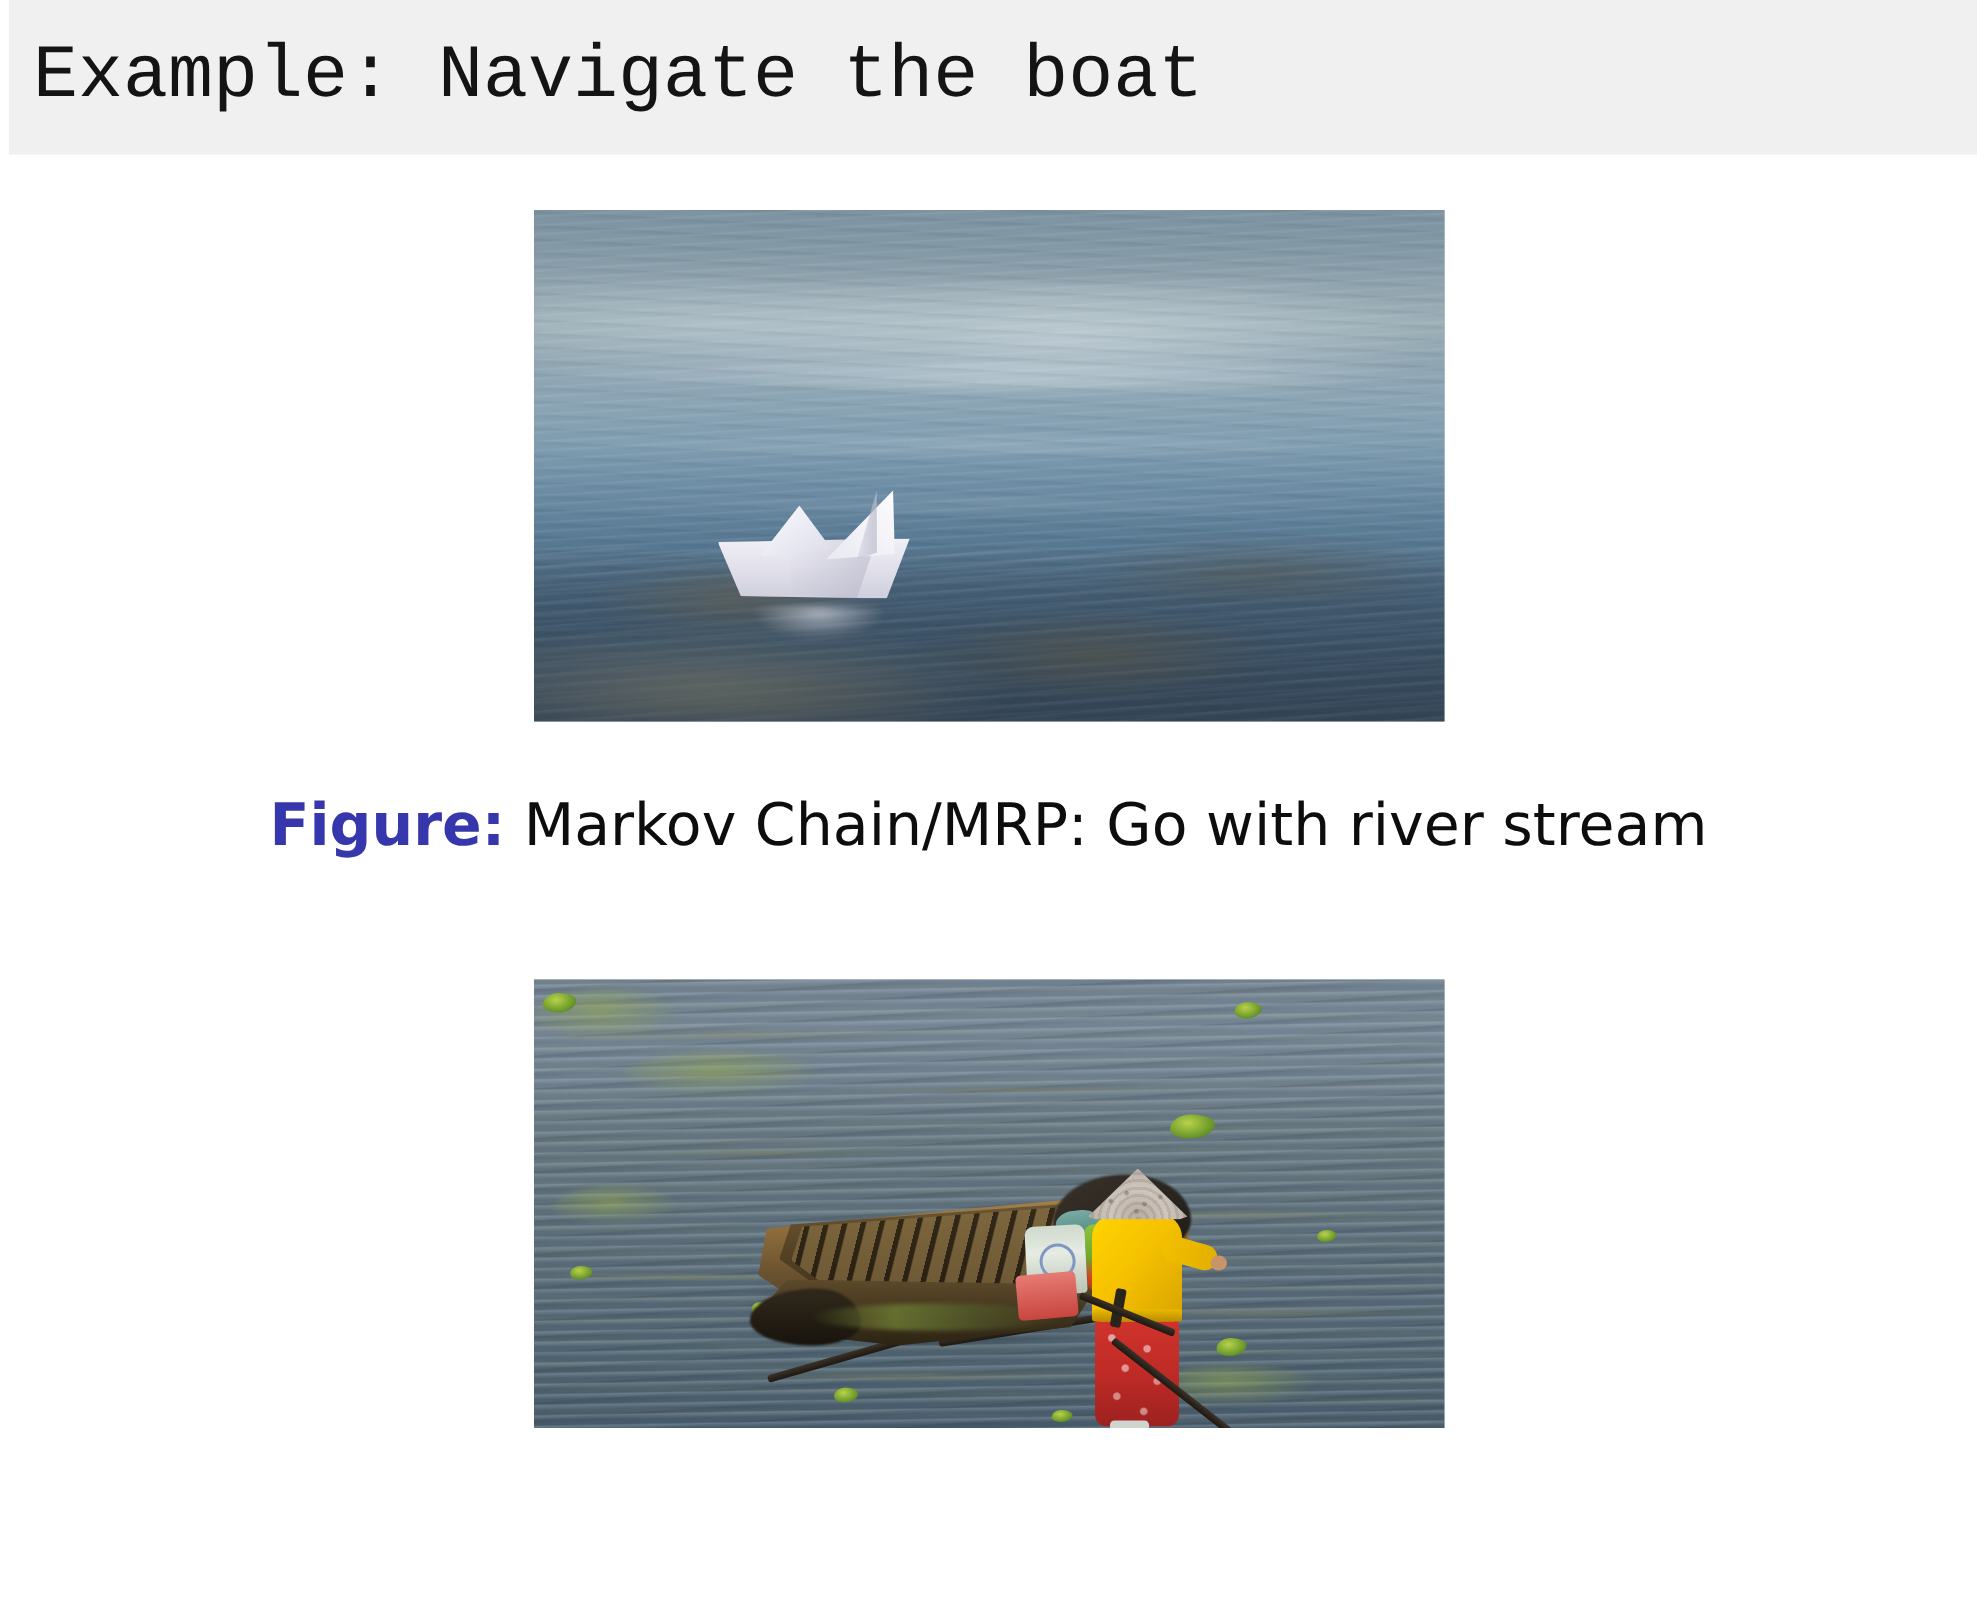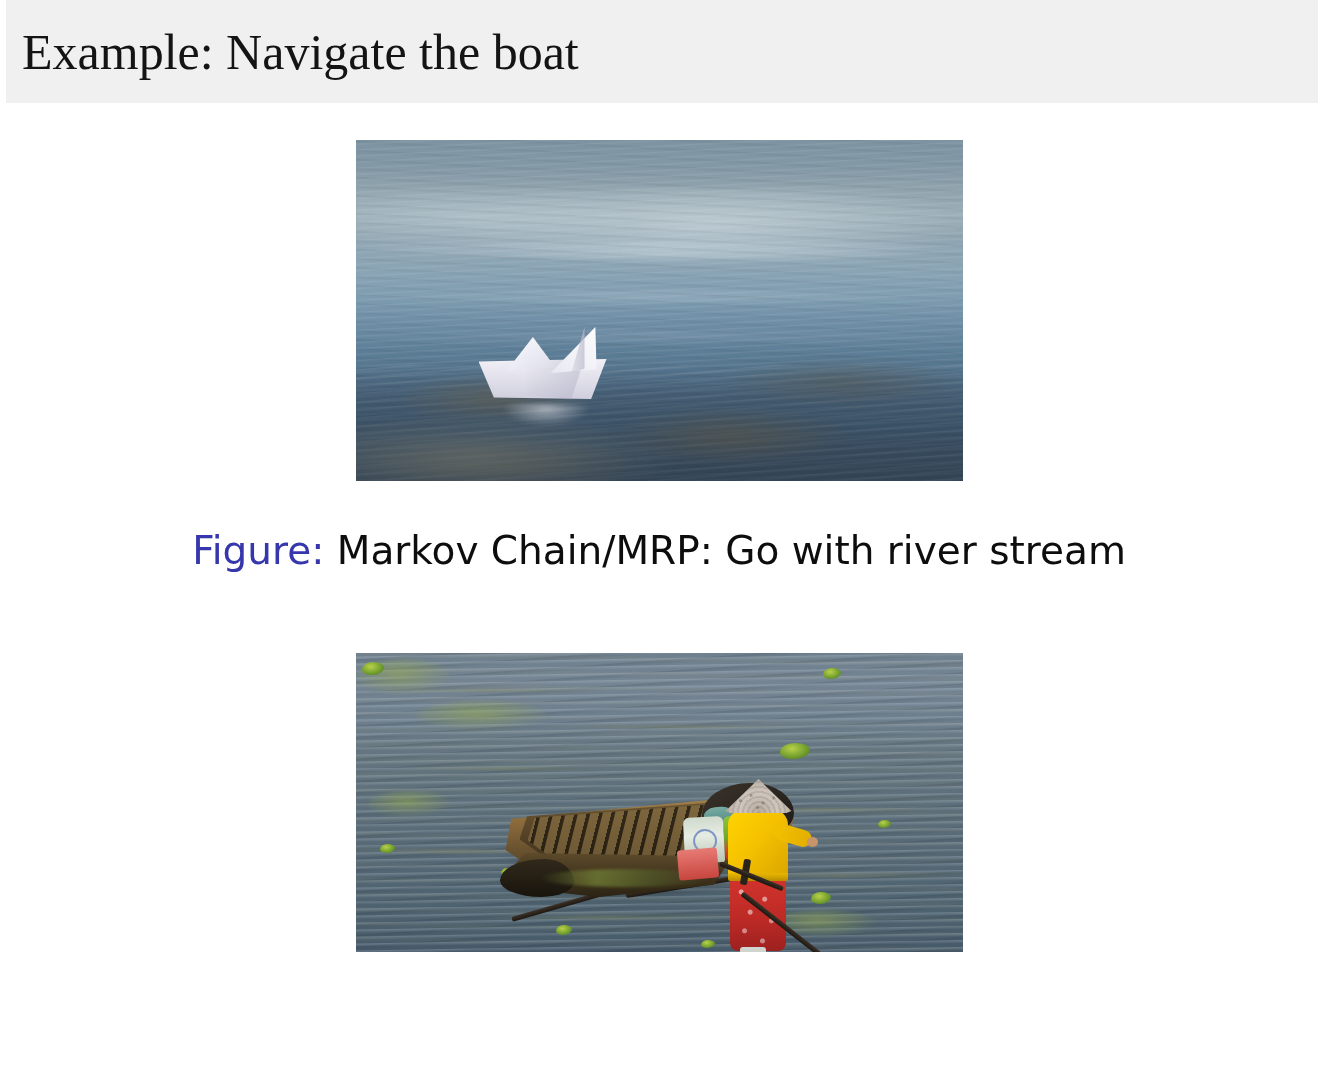--- a/index.html
+++ b/index.html
@@ -22,21 +22,21 @@
     top: 0;
     width: 1312px;
     height: 103px;
     background: #f0f0f0;
     display: flex;
     align-items: center;
     box-sizing: border-box;
     padding-left: 16px;
   }
   .slide-title {
-    font-family: Liberation Serif, serif;
+    font-family: Liberation Mono, monospace;
     font-size: 50px;
     line-height: 1;
     color: #141414;
     letter-spacing: 0px;
     white-space: nowrap;
   }
 
   
   .figure-block {
     position: absolute;
@@ -57,20 +57,21 @@
   .figure-caption {
     text-align: center;
     font-family: "DejaVu Sans", "Liberation Sans", sans-serif;
     font-size: 39px;
     line-height: 1.15;
     color: #0d0d0d;
     white-space: nowrap;
   }
   .caption-label {
     color: #3737ad;
+    font-weight: bold;
   }
   .caption-text {
     color: #0d0d0d;
   }
 
   
   .img1-sky {
     position: absolute;
     inset: 0;
     background:

